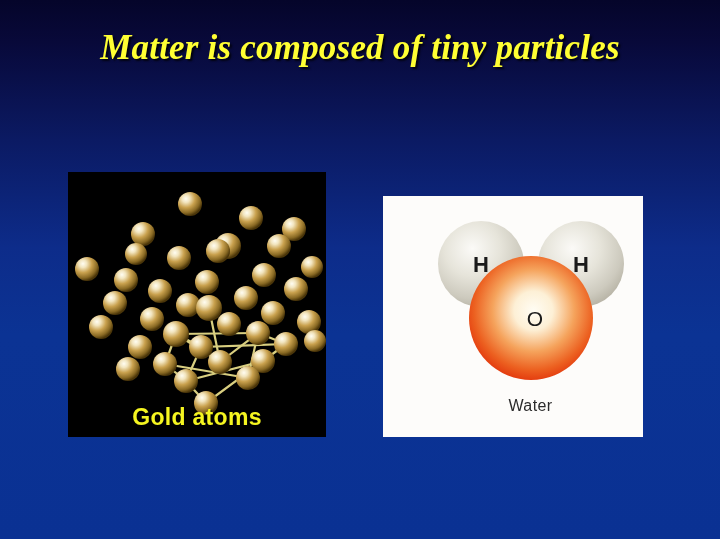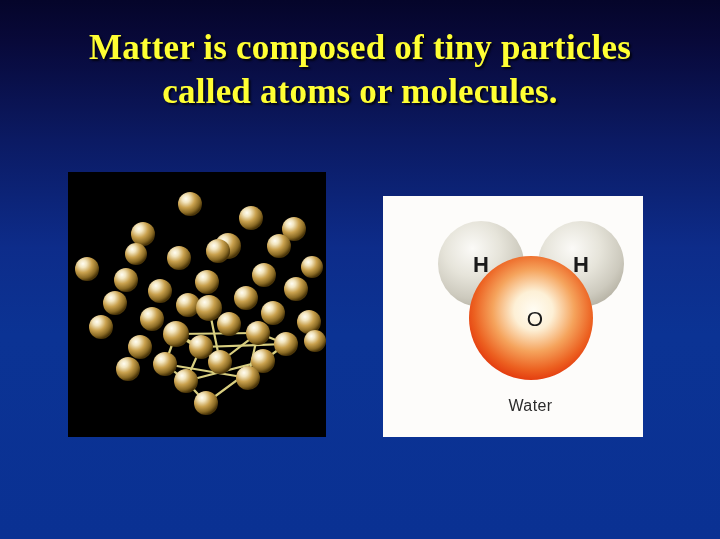--- a/index.html
+++ b/index.html
@@ -38,20 +38,21 @@
     font-weight: bold;
     font-size: 35px;
     line-height: 44px;
     color: #ffff33;
     text-shadow: 2px 2px 2px rgba(0,0,0,0.75);
     letter-spacing: 0.2px;
   }
   #title-block .tline {
     display: block;
     white-space: nowrap;
+    font-style: italic;
   }
 
   
   #gold-panel {
     position: absolute;
     left: 68px;
     top: 172px;
     width: 258px;
     height: 265px;
     background: #000000;
@@ -107,21 +108,20 @@
   }
   #water-caption span { display: block; padding-left: 35px; }
 </style>
 </head>
 <body>
 
 <div id="slide">
 
   <div id="title-block">
     <span class="tline">Matter is composed of tiny particles</span>
-    <span class="tline">called atoms or molecules.</span>
   </div>
 
   <div id="gold-panel">
     <svg id="gold-atoms-canvas" viewBox="0 0 258 265" preserveAspectRatio="none">
       <defs>
         <radialGradient id="goldSphere" cx="33%" cy="28%" r="72%">
           <stop offset="0%" stop-color="#fffdf2"></stop>
           <stop offset="22%" stop-color="#f2e5bf"></stop>
           <stop offset="52%" stop-color="#c9a14e"></stop>
           <stop offset="82%" stop-color="#8a6a24"></stop>
@@ -184,20 +184,21 @@
         <circle cx="247" cy="169" r="11" fill="url(#goldSphere)"></circle>
         <circle cx="60" cy="197" r="12" fill="url(#goldSphere)"></circle>
         <circle cx="97" cy="192" r="12" fill="url(#goldSphere)"></circle>
         <circle cx="152" cy="190" r="12" fill="url(#goldSphere)"></circle>
         <circle cx="195" cy="189" r="12" fill="url(#goldSphere)"></circle>
         <circle cx="118" cy="209" r="12" fill="url(#goldSphere)"></circle>
         <circle cx="180" cy="206" r="12" fill="url(#goldSphere)"></circle>
         <circle cx="138" cy="231" r="12" fill="url(#goldSphere)"></circle>
       </g>
     </svg>
+    <div id="gold-caption">Gold atoms</div>
   </div>
 
   <div id="water-panel">
     <svg id="water-canvas" viewBox="0 0 260 241" preserveAspectRatio="none">
       <defs>
         <radialGradient id="hSphere" cx="40%" cy="32%" r="72%">
           <stop offset="0%" stop-color="#fbfaf7"></stop>
           <stop offset="45%" stop-color="#e6e4da"></stop>
           <stop offset="80%" stop-color="#cdcabe"></stop>
           <stop offset="100%" stop-color="#b6b2a4"></stop>

